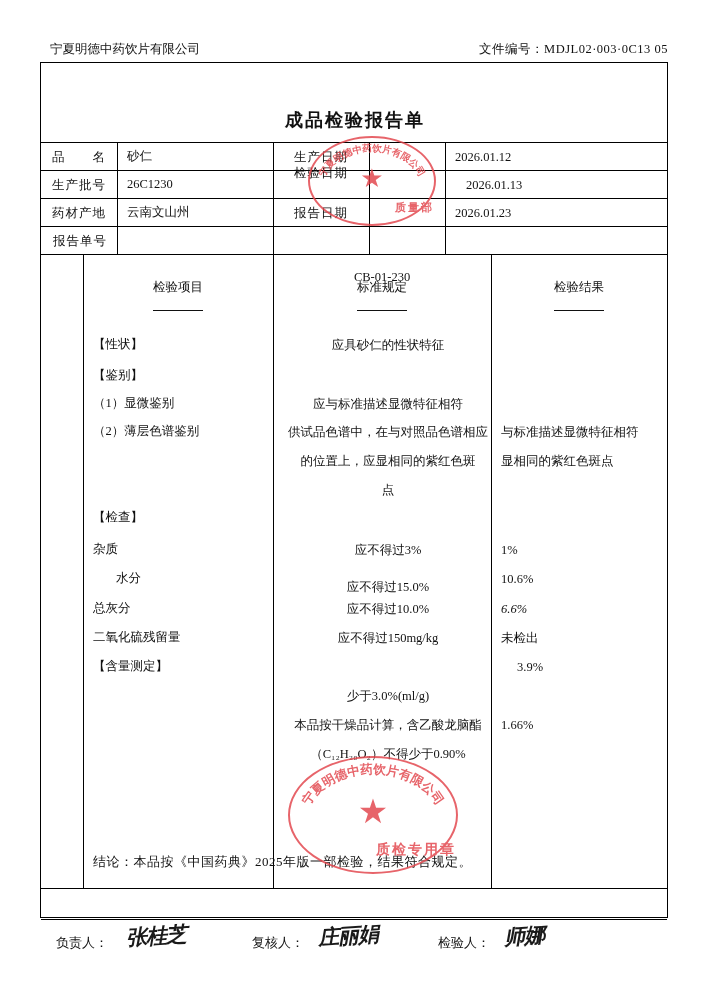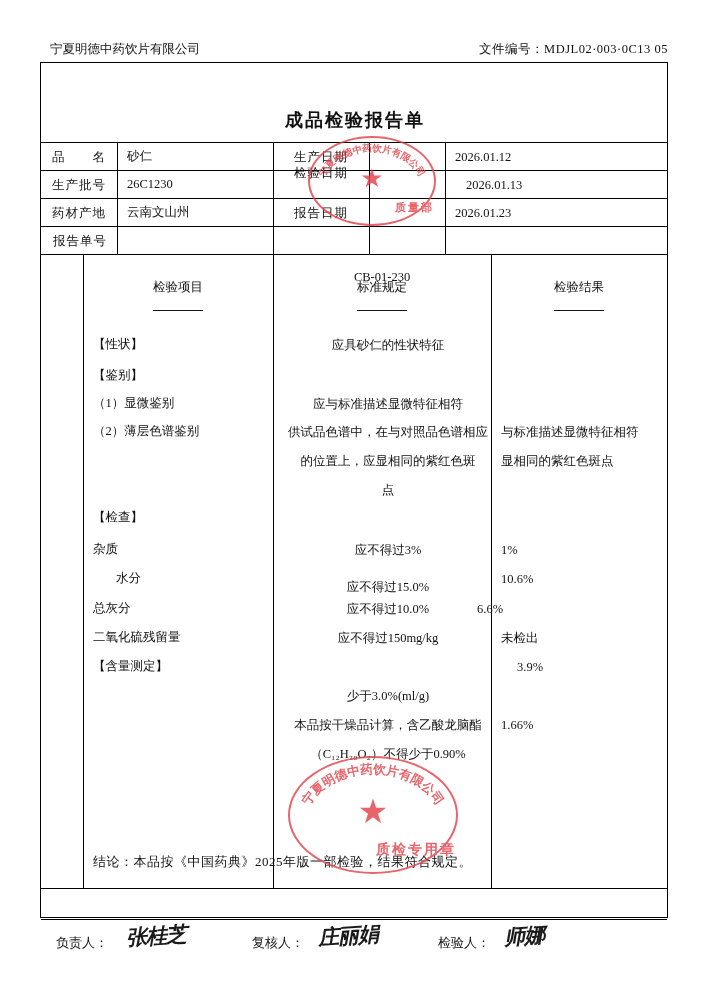--- a/index.html
+++ b/index.html
@@ -265,21 +265,21 @@
     <div class="std" style="left:242px; top:536px;">应不得过10.0%</div>
     <div class="std" style="left:242px; top:565px;">应不得过150mg/kg</div>
     <div class="std" style="left:242px; top:623px;">少于3.0%(ml/g)</div>
     <div class="std" style="left:242px; top:652px;">本品按干燥品计算，含乙酸龙脑酯</div>
     <div class="std" style="left:242px; top:681px;">（C₁₂H₂₀O₂）不得少于0.90%</div>
 
     <div class="res" style="left:460px; top:359px;">与标准描述显微特征相符</div>
     <div class="res" style="left:460px; top:388px;">显相同的紫红色斑点</div>
     <div class="res" style="left:460px; top:477px;">1%</div>
     <div class="res" style="left:460px; top:506px;">10.6%</div>
-    <div class="res" style="left:436px; top:536px;">6.6%</div>
+    <div class="res" style="left:460px; top:536px;font-style:italic;">6.6%</div>
     <div class="res" style="left:460px; top:565px;">未检出</div>
     <div class="res" style="left:460px; top:594px;margin-left:16px;">3.9%</div>
     <div class="res" style="left:460px; top:652px;">1.66%</div>
 
     <div class="conclusion" style="left:52px; top:790px;">结论：本品按《中国药典》2025年版一部检验，结果符合规定。</div>
   </div>
 
   <div class="sign-row">
     <div class="sign-label" style="left:16px;">负责人：</div>
     <div class="sig" style="left:86px;">张桂芝</div>

